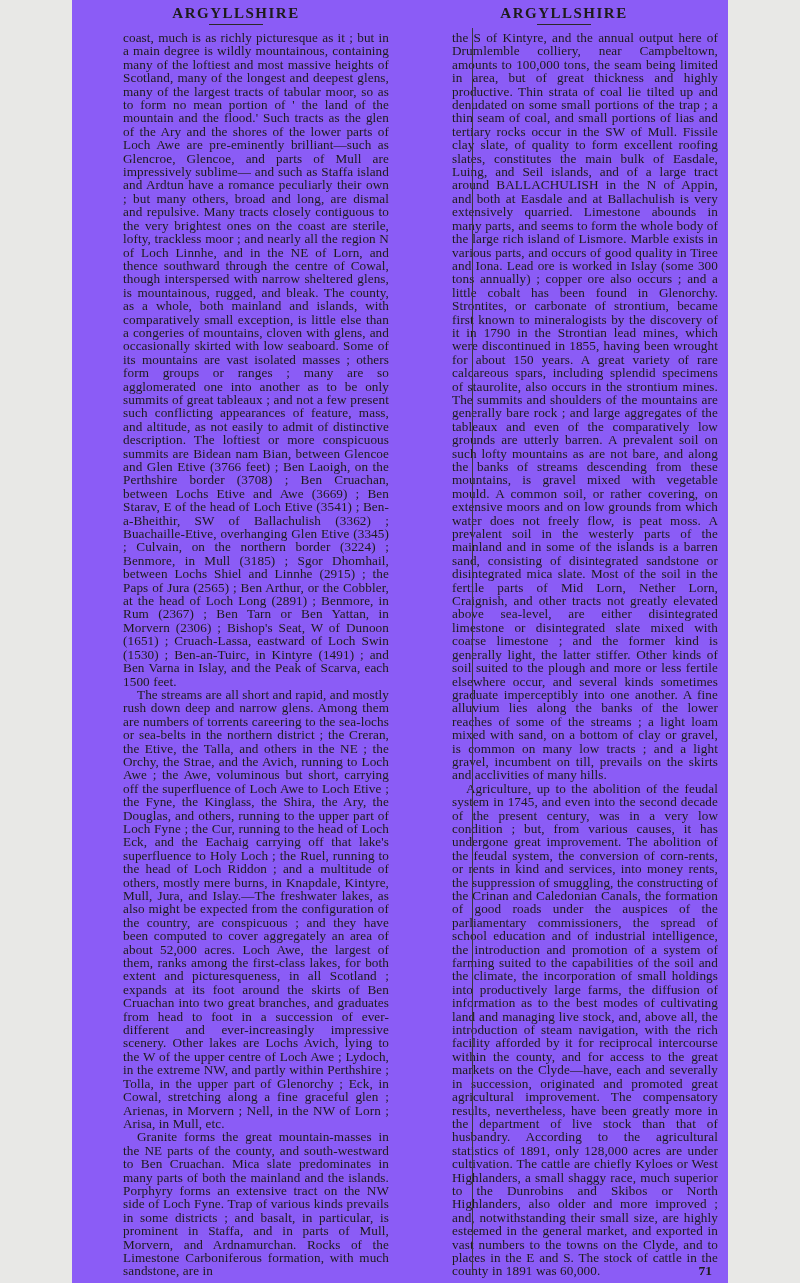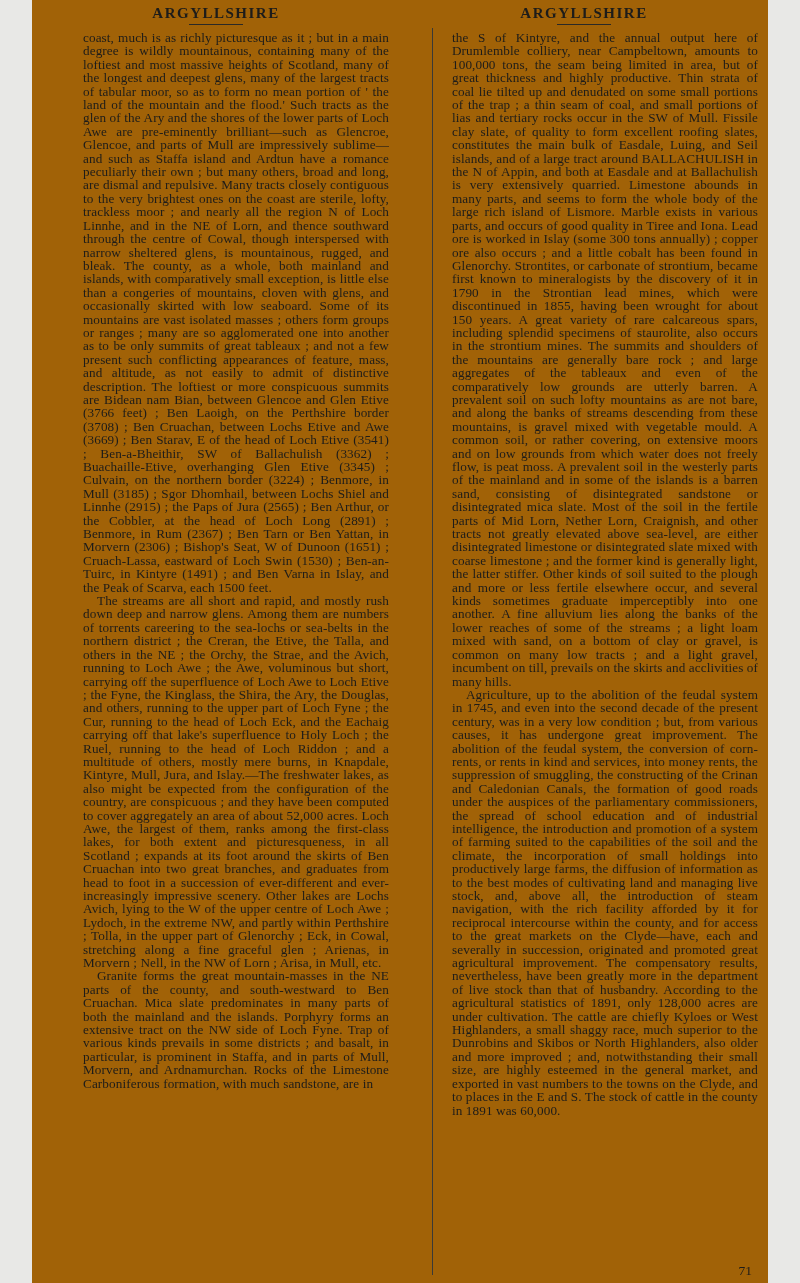--- a/index.html
+++ b/index.html
@@ -2,24 +2,24 @@
 <html lang="en"><head>
 <meta charset="utf-8">
 <style>
   html, body {
     margin: 0;
     padding: 0;
     background: #e8e8e6;
   }
   .page {
     position: relative;
-    width: 736px;
+    width: 656px;
     height: 1283px;
     margin: 0 auto;
-    background: #a16207;
+    background: #8b5cf6;
     color: #1d1c1a;
     font-family: "Liberation Serif", "DejaVu Serif", serif;
     overflow: hidden;
     box-sizing: border-box;
   }
   .running-heads {
     display: flex;
     padding-top: 5px;
     height: 24px;
   }
@@ -63,21 +63,21 @@
     left: 400px;
     top: 28px;
     bottom: 8px;
     width: 1px;
     background: #3a3936;
   }
   .page-number {
     position: absolute;
     right: 16px;
     bottom: 4px;
-    font-weight: normal;
+    font-weight: bold;
     font-size: 13.5px;
     margin-top: 33px;
   }
 </style>
 </head>
 <body>
 
 <div class="page">
 
   <div class="running-heads">

